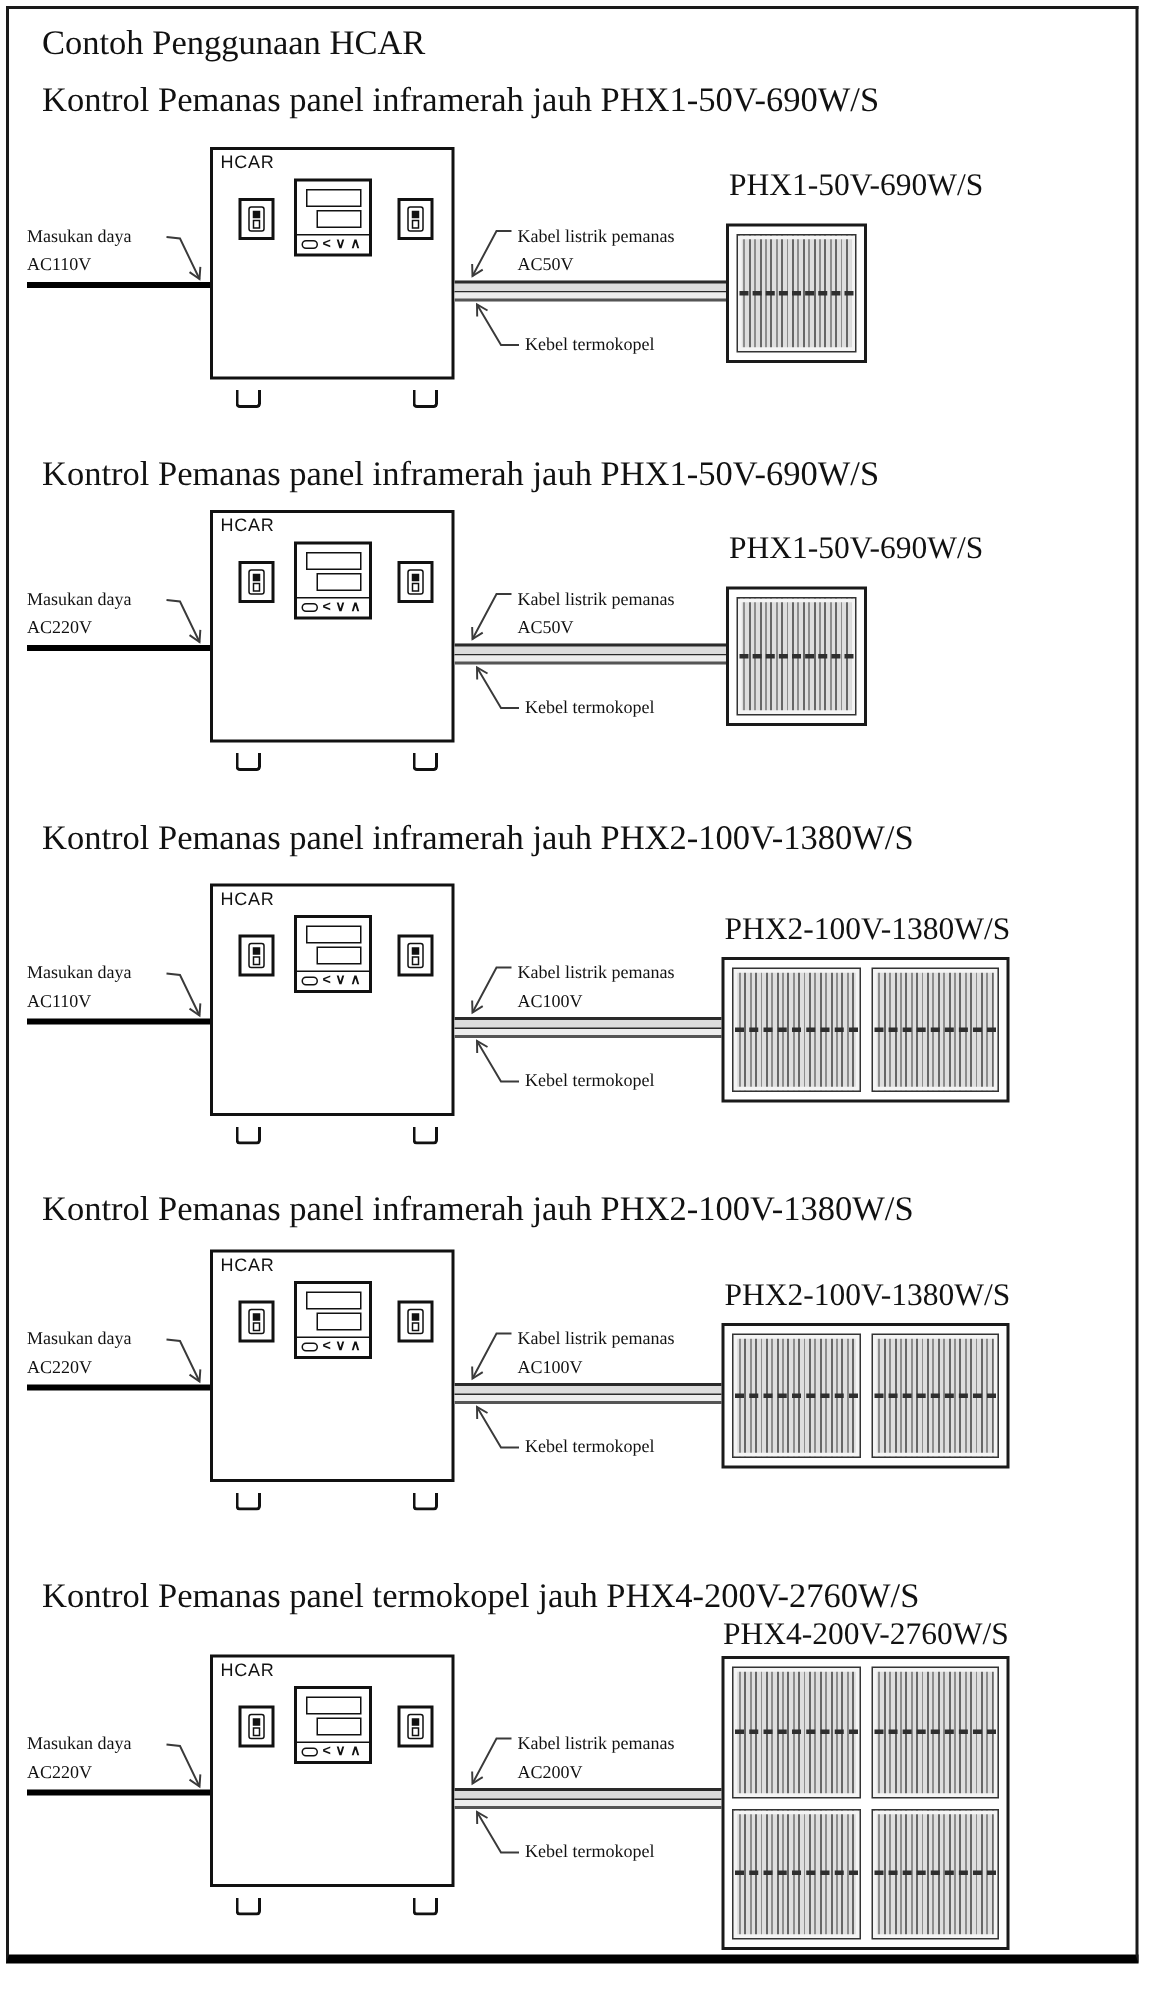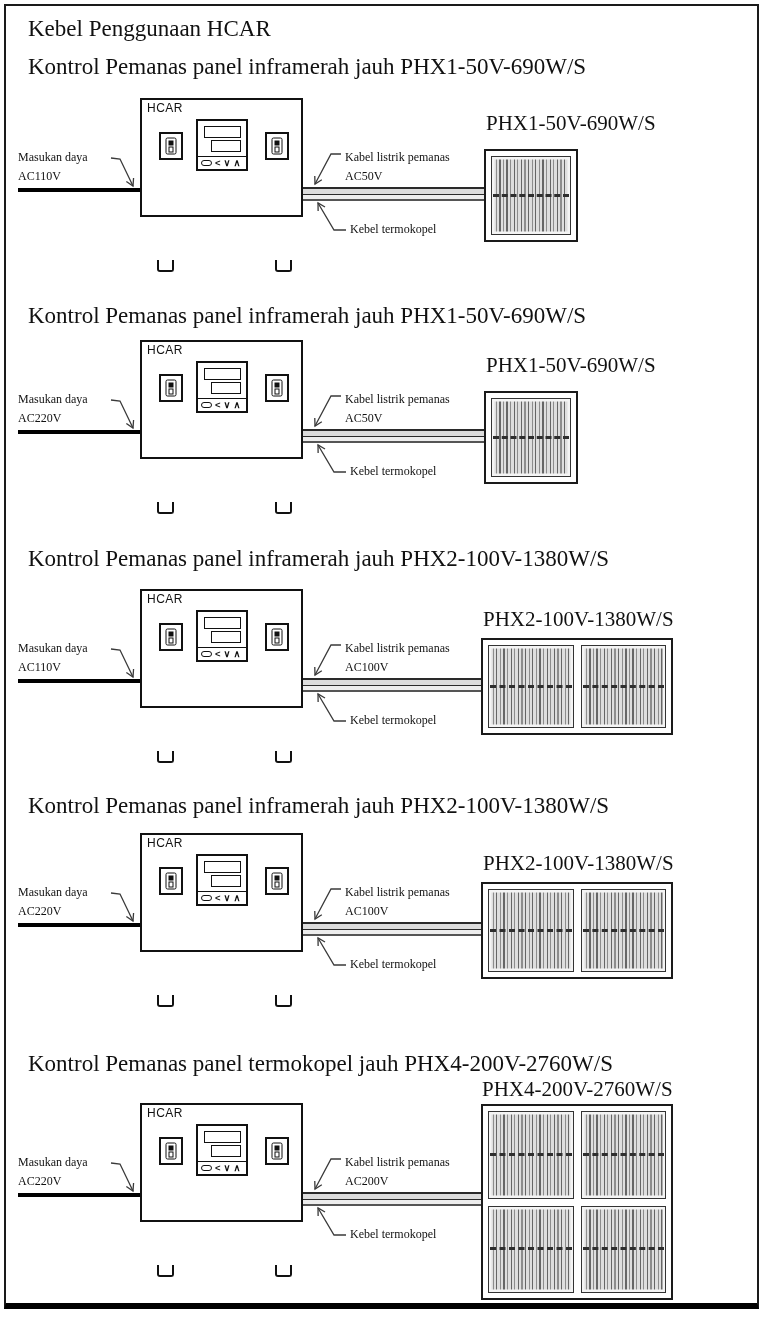--- a/index.html
+++ b/index.html
@@ -11,21 +11,21 @@
     position:absolute;left:4px;top:4px;width:755px;height:1305px;
     border:2px solid #1a1a1a;border-bottom:6px solid #000;box-sizing:border-box;
     pointer-events:none;
   }
   .heading{position:absolute;left:28px;top:16px;font-size:23px;white-space:nowrap;}
   #sections{position:absolute;left:0;top:0;width:768px;height:1331px;}
   section.diagram-section{position:absolute;left:0;width:768px;height:0;overflow:visible;}
   .section-title{position:absolute;left:28px;font-size:23px;white-space:nowrap;}
 
   
-  .controller{position:absolute;left:140px;top:0;width:163px;height:119px;
+  .controller{position:absolute;left:140px;top:0;width:163px;height:155px;
     border:2.5px solid #111;background:#fff;box-sizing:border-box;}
   .brand{position:absolute;left:5px;top:1px;font-family:"Liberation Sans",sans-serif;
     font-size:12px;letter-spacing:.5px;}
   .display{position:absolute;left:54px;top:19px;width:52px;height:52px;
     border:2px solid #111;box-sizing:border-box;background:#fff;}
   .win{position:absolute;border:1.5px solid #111;background:#fff;}
   .win1{left:6px;top:5px;width:35px;height:10px;}
   .win2{left:13px;top:19px;width:28px;height:10px;}
   .btnrow{position:absolute;left:0;right:0;bottom:0;height:12px;border-top:1.5px solid #111;
     display:flex;align-items:center;gap:3px;padding:0 3px;}
@@ -93,21 +93,21 @@
 <svg class="defs-svg" aria-hidden="true">
   <defs>
     <marker id="arw" markerWidth="12" markerHeight="12" refX="8" refY="5" orient="auto" markerUnits="userSpaceOnUse">
       <path d="M1,1 L8,5 L1,9" fill="none" stroke="#3a3a3a" stroke-width="1.3"></path>
     </marker>
   </defs>
 </svg>
 
 <div class="page-frame"></div>
 
-<div class="heading">Kebel Penggunaan HCAR</div>
+<div class="heading">Contoh Penggunaan HCAR</div>
 
 <div id="sections">
     <section class="diagram-section layout-single" style="top: 98px;">
     <div class="section-title" style="top: -44px;">Kontrol Pemanas panel inframerah jauh PHX1-50V-690W/S</div>
 
     <div class="power-line"></div>
     <div class="lbl input-l1">Masukan daya</div>
     <div class="lbl input-l2">AC110V</div>
 
     <div class="controller">

